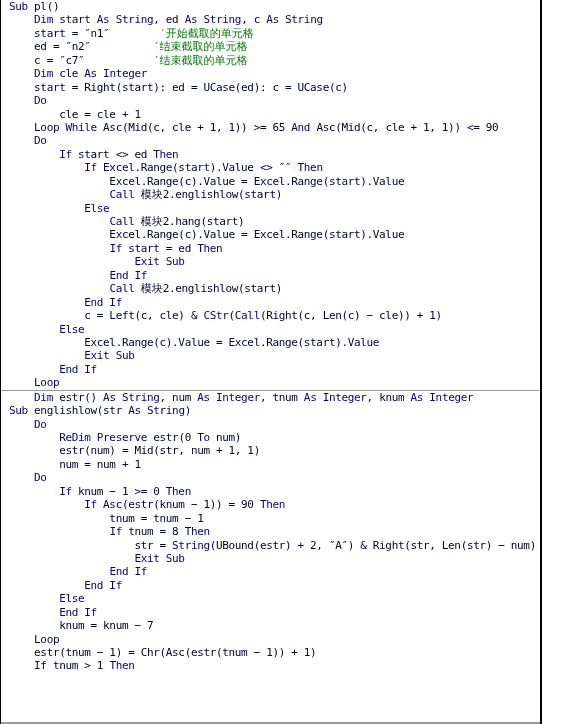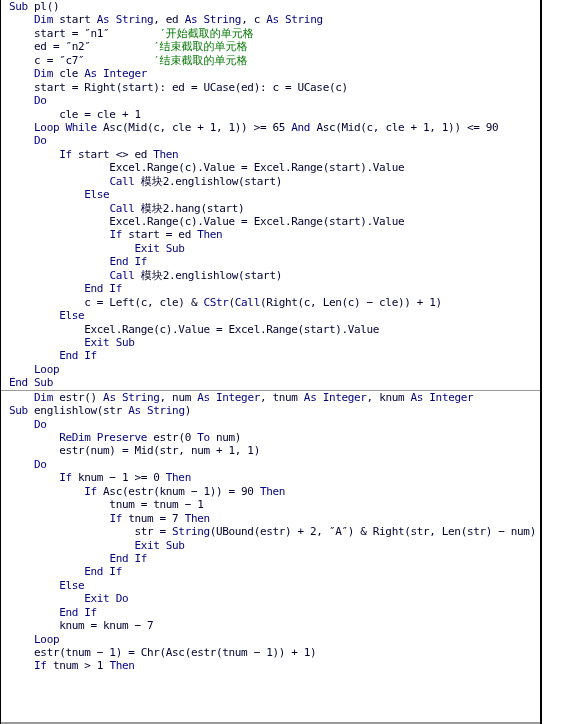--- a/index.html
+++ b/index.html
@@ -73,56 +73,56 @@
         <div class="code-line"><span class="idn">    start = ″n1″        </span><span class="cmt">′</span><span class="cmt cjk">开始截取的单元格</span></div>
         <div class="code-line"><span class="idn">    ed = ″n2″          </span><span class="cmt">′</span><span class="cmt cjk">结束截取的单元格</span></div>
         <div class="code-line"><span class="idn">    c = ″c7″           </span><span class="cmt">′</span><span class="cmt cjk">结束截取的单元格</span></div>
         <div class="code-line"><span class="idn">    </span><span class="kw">Dim</span><span class="idn"> cle </span><span class="kw">As Integer</span></div>
         <div class="code-line"><span class="idn">    start = Right(start): ed = UCase(ed): c = UCase(c)</span></div>
         <div class="code-line"><span class="idn">    </span><span class="kw">Do</span></div>
         <div class="code-line"><span class="idn">        cle = cle + 1</span></div>
         <div class="code-line"><span class="idn">    </span><span class="kw">Loop While</span><span class="idn"> Asc(Mid(c, cle + 1, 1)) &gt;= 65 </span><span class="kw">And</span><span class="idn"> Asc(Mid(c, cle + 1, 1)) &lt;= 90</span></div>
         <div class="code-line"><span class="idn">    </span><span class="kw">Do</span></div>
         <div class="code-line"><span class="idn">        </span><span class="kw">If</span><span class="idn"> start &lt;&gt; ed </span><span class="kw">Then</span></div>
+        <div class="code-line"><span class="idn">            </span><span class="kw">If</span><span class="idn"> Excel.Range(start).Value &lt;&gt; ″″ </span><span class="kw">Then</span></div>
         <div class="code-line"><span class="idn">                Excel.Range(c).Value = Excel.Range(start).Value</span></div>
         <div class="code-line"><span class="idn">                </span><span class="kw">Call</span><span class="idn"> </span><span class="idn cjk">模块</span><span class="idn">2.englishlow(start)</span></div>
         <div class="code-line"><span class="idn">            </span><span class="kw">Else</span></div>
         <div class="code-line"><span class="idn">                </span><span class="kw">Call</span><span class="idn"> </span><span class="idn cjk">模块</span><span class="idn">2.hang(start)</span></div>
         <div class="code-line"><span class="idn">                Excel.Range(c).Value = Excel.Range(start).Value</span></div>
         <div class="code-line"><span class="idn">                </span><span class="kw">If</span><span class="idn"> start = ed </span><span class="kw">Then</span></div>
         <div class="code-line"><span class="idn">                    </span><span class="kw">Exit Sub</span></div>
         <div class="code-line"><span class="idn">                </span><span class="kw">End If</span></div>
         <div class="code-line"><span class="idn">                </span><span class="kw">Call</span><span class="idn"> </span><span class="idn cjk">模块</span><span class="idn">2.englishlow(start)</span></div>
         <div class="code-line"><span class="idn">            </span><span class="kw">End If</span></div>
         <div class="code-line"><span class="idn">            c = Left(c, cle) &amp; </span><span class="kw">CStr</span><span class="idn">(</span><span class="kw">Call</span><span class="idn">(Right(c, Len(c) − cle)) + 1)</span></div>
         <div class="code-line"><span class="idn">        </span><span class="kw">Else</span></div>
         <div class="code-line"><span class="idn">            Excel.Range(c).Value = Excel.Range(start).Value</span></div>
         <div class="code-line"><span class="idn">            </span><span class="kw">Exit Sub</span></div>
         <div class="code-line"><span class="idn">        </span><span class="kw">End If</span></div>
         <div class="code-line"><span class="idn">    </span><span class="kw">Loop</span></div>
-        <div class="code-line"><span class="idn"></span><span class="kw">End Sub</span></div>
       </div>
       <div class="proc-separator"></div>
       <div class="proc-block">
         <div class="code-line"><span class="idn">    </span><span class="kw">Dim</span><span class="idn"> estr() </span><span class="kw">As String</span><span class="idn">, num </span><span class="kw">As Integer</span><span class="idn">, tnum </span><span class="kw">As Integer</span><span class="idn">, knum </span><span class="kw">As Integer</span></div>
         <div class="code-line"><span class="kw">Sub</span><span class="idn"> englishlow(str </span><span class="kw">As String</span><span class="idn">)</span></div>
         <div class="code-line"><span class="idn">    </span><span class="kw">Do</span></div>
         <div class="code-line"><span class="idn">        </span><span class="kw">ReDim Preserve</span><span class="idn"> estr(0 </span><span class="kw">To</span><span class="idn"> num)</span></div>
         <div class="code-line"><span class="idn">        estr(num) = Mid(str, num + 1, 1)</span></div>
+        <div class="code-line"><span class="idn">        num = num + 1</span></div>
         <div class="code-line"><span class="idn">    </span><span class="kw">Do</span></div>
         <div class="code-line"><span class="idn">        </span><span class="kw">If</span><span class="idn"> knum − 1 &gt;= 0 </span><span class="kw">Then</span></div>
         <div class="code-line"><span class="idn">            </span><span class="kw">If</span><span class="idn"> Asc(estr(knum − 1)) = 90 </span><span class="kw">Then</span></div>
         <div class="code-line"><span class="idn">                tnum = tnum − 1</span></div>
-        <div class="code-line"><span class="idn">                </span><span class="kw">If</span><span class="idn"> tnum = 7 </span><span class="kw">Then</span></div>
+        <div class="code-line"><span class="idn">                </span><span class="kw">If</span><span class="idn"> tnum = 8 </span><span class="kw">Then</span></div>
         <div class="code-line"><span class="idn">                    str = </span><span class="kw">String</span><span class="idn">(UBound(estr) + 2, ″A″) &amp; Right(str, Len(str) − num)</span></div>
         <div class="code-line"><span class="idn">                    </span><span class="kw">Exit Sub</span></div>
         <div class="code-line"><span class="idn">                </span><span class="kw">End If</span></div>
         <div class="code-line"><span class="idn">            </span><span class="kw">End If</span></div>
         <div class="code-line"><span class="idn">        </span><span class="kw">Else</span></div>
-        <div class="code-line"><span class="idn">            </span><span class="kw">Exit Do</span></div>
         <div class="code-line"><span class="idn">        </span><span class="kw">End If</span></div>
         <div class="code-line"><span class="idn">        knum = knum − 7</span></div>
         <div class="code-line"><span class="idn">    </span><span class="kw">Loop</span></div>
         <div class="code-line"><span class="idn">    estr(tnum − 1) = Chr(Asc(estr(tnum − 1)) + 1)</span></div>
         <div class="code-line"><span class="idn">    </span><span class="kw">If</span><span class="idn"> tnum &gt; 1 </span><span class="kw">Then</span></div>
       </div>
     </div>
   <div class="bottom-rule"></div>
 </div>
 

